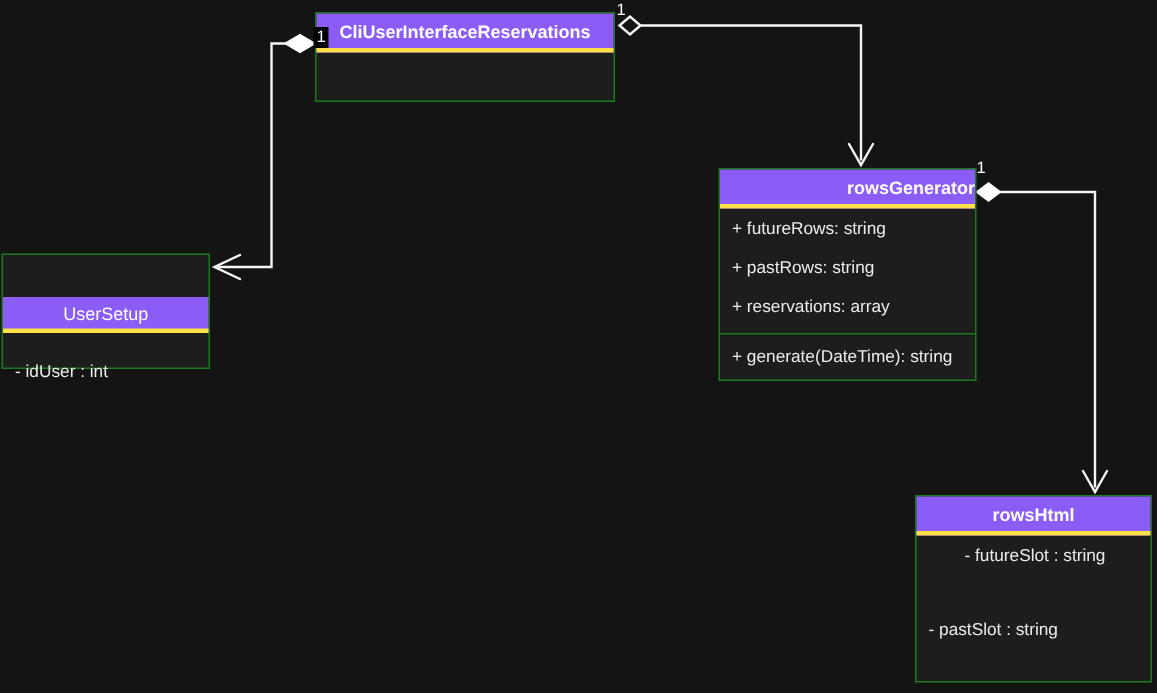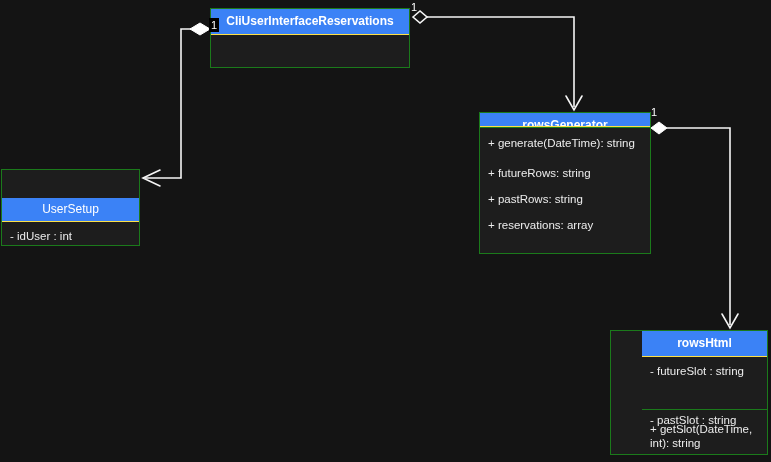--- a/index.html
+++ b/index.html
@@ -14,23 +14,23 @@
   .arrow-open { fill:none; stroke:#f5f5f5; stroke-width:1.6; stroke-linecap:round; }
   .diamond-filled { fill:#ffffff; stroke:#ffffff; stroke-width:1; }
   .diamond-hollow { fill:#141414; stroke:#f5f5f5; stroke-width:1.6; }
 
   .uml-class {
     position:absolute; box-sizing:border-box;
     background:#1d1d1d; border:1px solid #1b7a1b; color:#ececec;
   }
   .uml-class .hdr {
     box-sizing:border-box; width:100%;
-    background:#3b82f6; color:#ffffff;
+    background:#8b5cf6; color:#ffffff;
     text-align:center; font-size:12px;
-    border-bottom:1px solid #fde047;
+    border-bottom:3px solid #fde047;
     overflow:hidden; white-space:nowrap;
   }
   .hdr.bold { font-weight:bold; }
   .compartment { box-sizing:border-box; }
   .compartment.sep { border-top:1px solid #1b7a1b; }
   .row {
     font-size:11.5px; color:#ececec;
     padding-left:8px; padding-right:6px;
     white-space:nowrap; overflow:hidden;
   }
@@ -67,44 +67,41 @@
     </g>
   </svg>
 
   <div class="uml-class" style="left:210px; top:8px; width:200px; height:60px;">
     <div class="hdr bold" style="height:26px; line-height:25px;">CliUserInterfaceReservations</div>
   </div>
 
   <div class="uml-class" style="left:1px; top:169px; width:139px; height:77px;">
     <div class="hdr" style="height:24px; line-height:23px;margin-top:28px;">UserSetup</div>
     <div class="compartment">
-      <div class="row" style="height:26px; line-height:29px;">- idUser : int</div>
+      <div class="row" style="height:26px; line-height:29px;margin-top:12px;">- idUser : int</div>
     </div>
   </div>
 
   <div class="uml-class" style="left:479px; top:112px; width:172px; height:142px;">
-    <div class="hdr bold" style="height:14px; line-height:25px;">rowsGenerator</div>
-    <div class="compartment sep">
-      <div class="row" style="height:31px; line-height:31px;">+ generate(DateTime): string</div>
-    </div>
+    <div class="hdr bold" style="height:26px; line-height:25px;text-align:right;">rowsGenerator</div>
     <div class="compartment" style="height:83px;">
       <div class="row" style="height:27px; line-height:29px;">+ futureRows: string</div>
       <div class="row" style="height:26px; line-height:26px;">+ pastRows: string</div>
       <div class="row" style="height:26px; line-height:26px;">+ reservations: array</div>
     </div>
+    <div class="compartment sep">
+      <div class="row" style="height:31px; line-height:31px;">+ generate(DateTime): string</div>
+    </div>
   </div>
 
-  <div class="uml-class" style="left:610px; top:330px; width:158px; height:125px;padding-left:31px;">
+  <div class="uml-class" style="left:610px; top:330px; width:158px; height:125px;">
     <div class="hdr bold" style="height:26px; line-height:25px;">rowsHtml</div>
     <div class="compartment" style="height:52px;">
-      <div class="row" style="height:26px; line-height:28px;">- futureSlot : string</div>
+      <div class="row" style="height:26px; line-height:28px;text-align:center;">- futureSlot : string</div>
       <div class="row" style="height:26px; line-height:26px;margin-top:24px;">- pastSlot : string</div>
-    </div>
-    <div class="compartment sep">
-      <div class="row wrap">+ getSlot(DateTime, int): string</div>
     </div>
   </div>
 
   <span class="mult-label boxed" style="left:209px; top:18px;">1</span>
   <span class="mult-label" style="left:411px; top:0px;">1</span>
   <span class="mult-label" style="left:651px; top:105px;">1</span>
 
 </div>
 
 </body></html>

